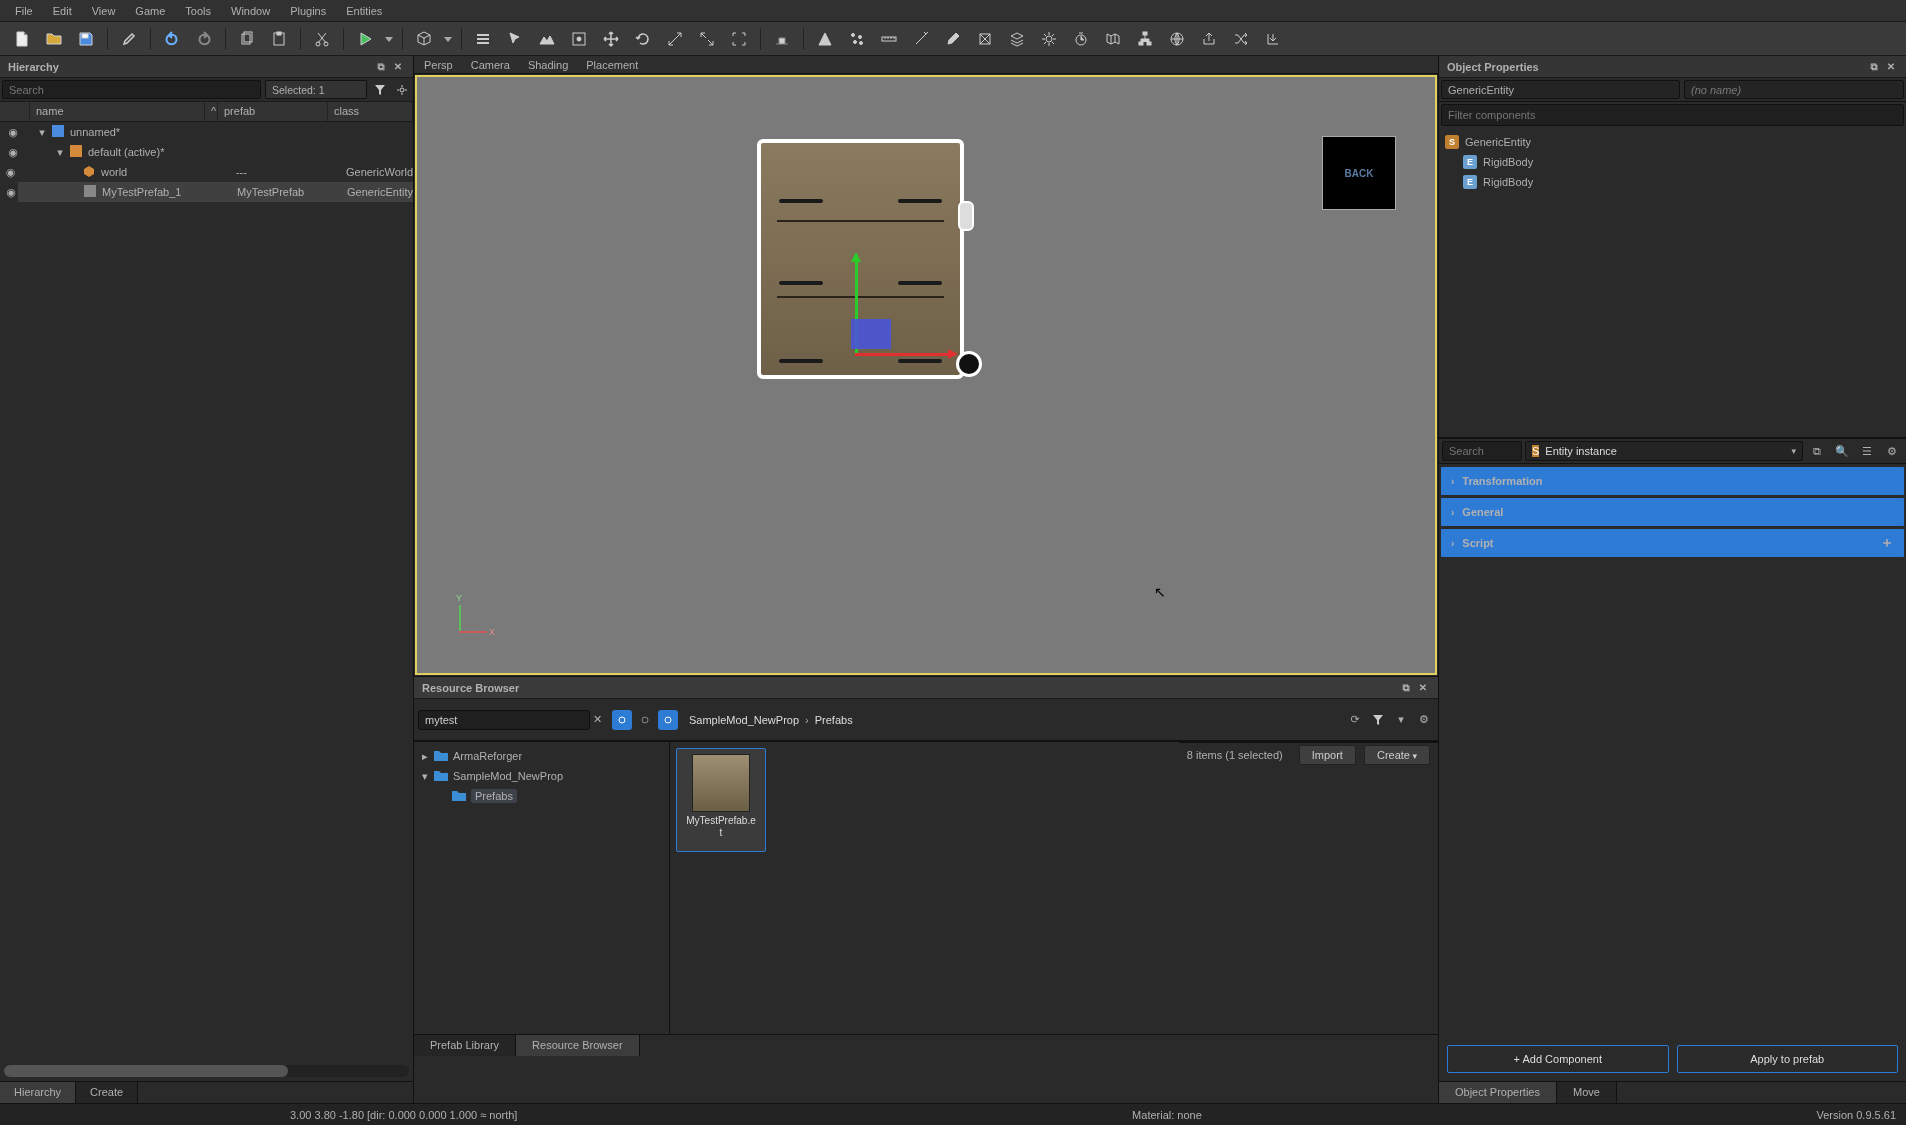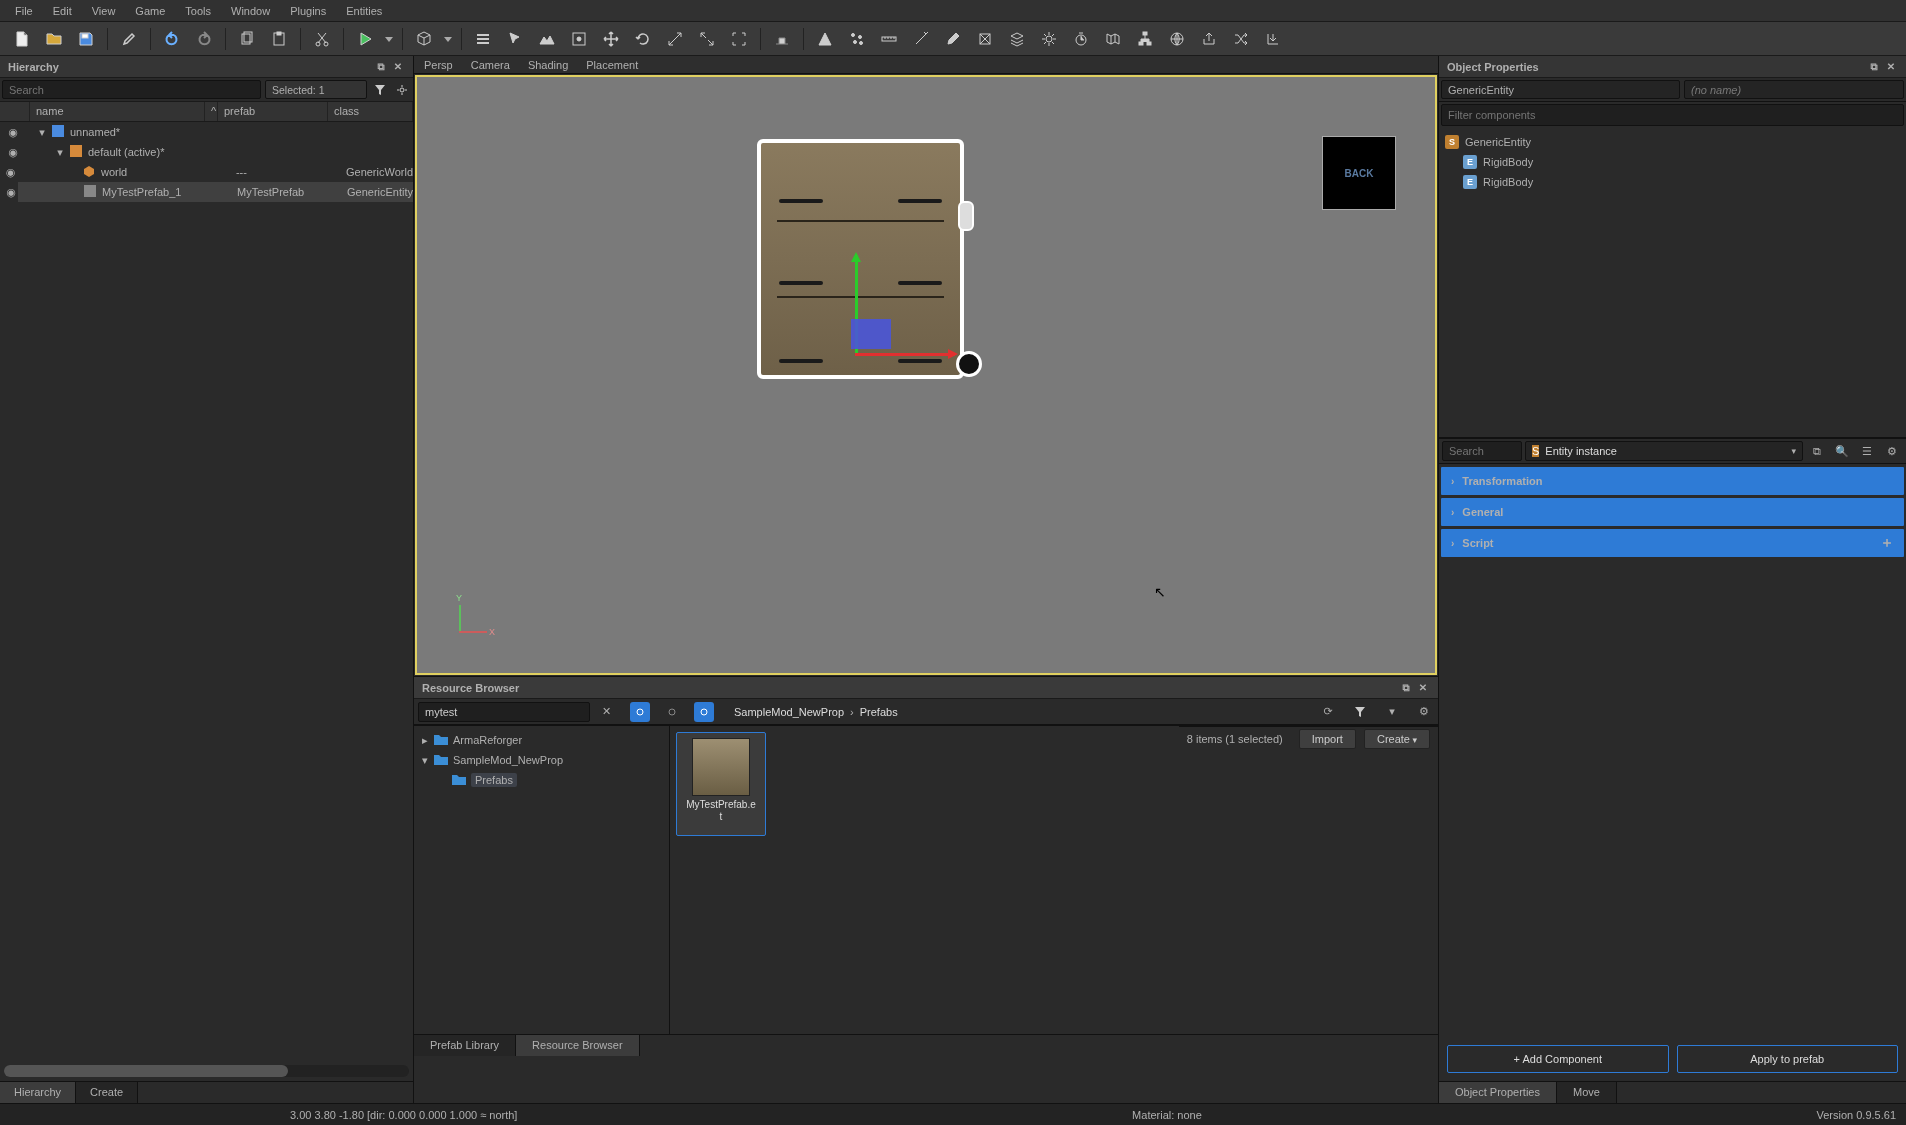--- a/index.html
+++ b/index.html
@@ -87,21 +87,21 @@
 .axis-mini .x{position:absolute; height:2px; width:28px; background:#cc5c5c; bottom:0;}
 .axis-mini .ly{position:absolute; bottom:30px; left:-3px; color:#8cdc8c; font-size:9px;}
 .axis-mini .lx{position:absolute; bottom:-4px; left:30px; color:#e28c8c; font-size:9px;}
 
 
 .cursor{position:absolute; left:737px; top:507px; font-size:14px; color:#000;}
 
 
 .rb { flex: 0 0 380px; display:flex; flex-direction:column; border-top: 1px solid #111; background:#2a2a2a; }
 .rb .panel-hdr{background:#3a3a3a;}
-.rb-search { display:flex; height:26px; border-bottom:1px solid #111; align-items:center; gap:12px; padding:0 4px;}
+.rb-search { display:flex; height:42px; border-bottom:1px solid #111; align-items:center; gap:3px; padding:0 4px;}
 .rb-search input{ width:172px; background:#1f1f1f; border:1px solid #111; border-radius:2px; padding:3px 6px; color:#ccc;}
 .rb-search .clr{ width:16px; cursor:pointer; }
 .rb-search .pill{ width:20px; height:20px; display:flex; align-items:center; justify-content:center; border-radius:3px; cursor:pointer;}
 .rb-search .pill.on{ background:#2e7bd6;}
 .rb-search .crumb{ padding:0 8px; display:flex; align-items:center; gap:6px;}
 .rb-search .crumb b{color:#ddd; font-weight:500;}
 .rb-search .spacer{flex:1;}
 
 .rb-body { flex:1; display:flex; min-height:0; border-top:1px solid #111;}
 .rb-tree { width:256px; border-right:1px solid #111; padding:4px 0;}

